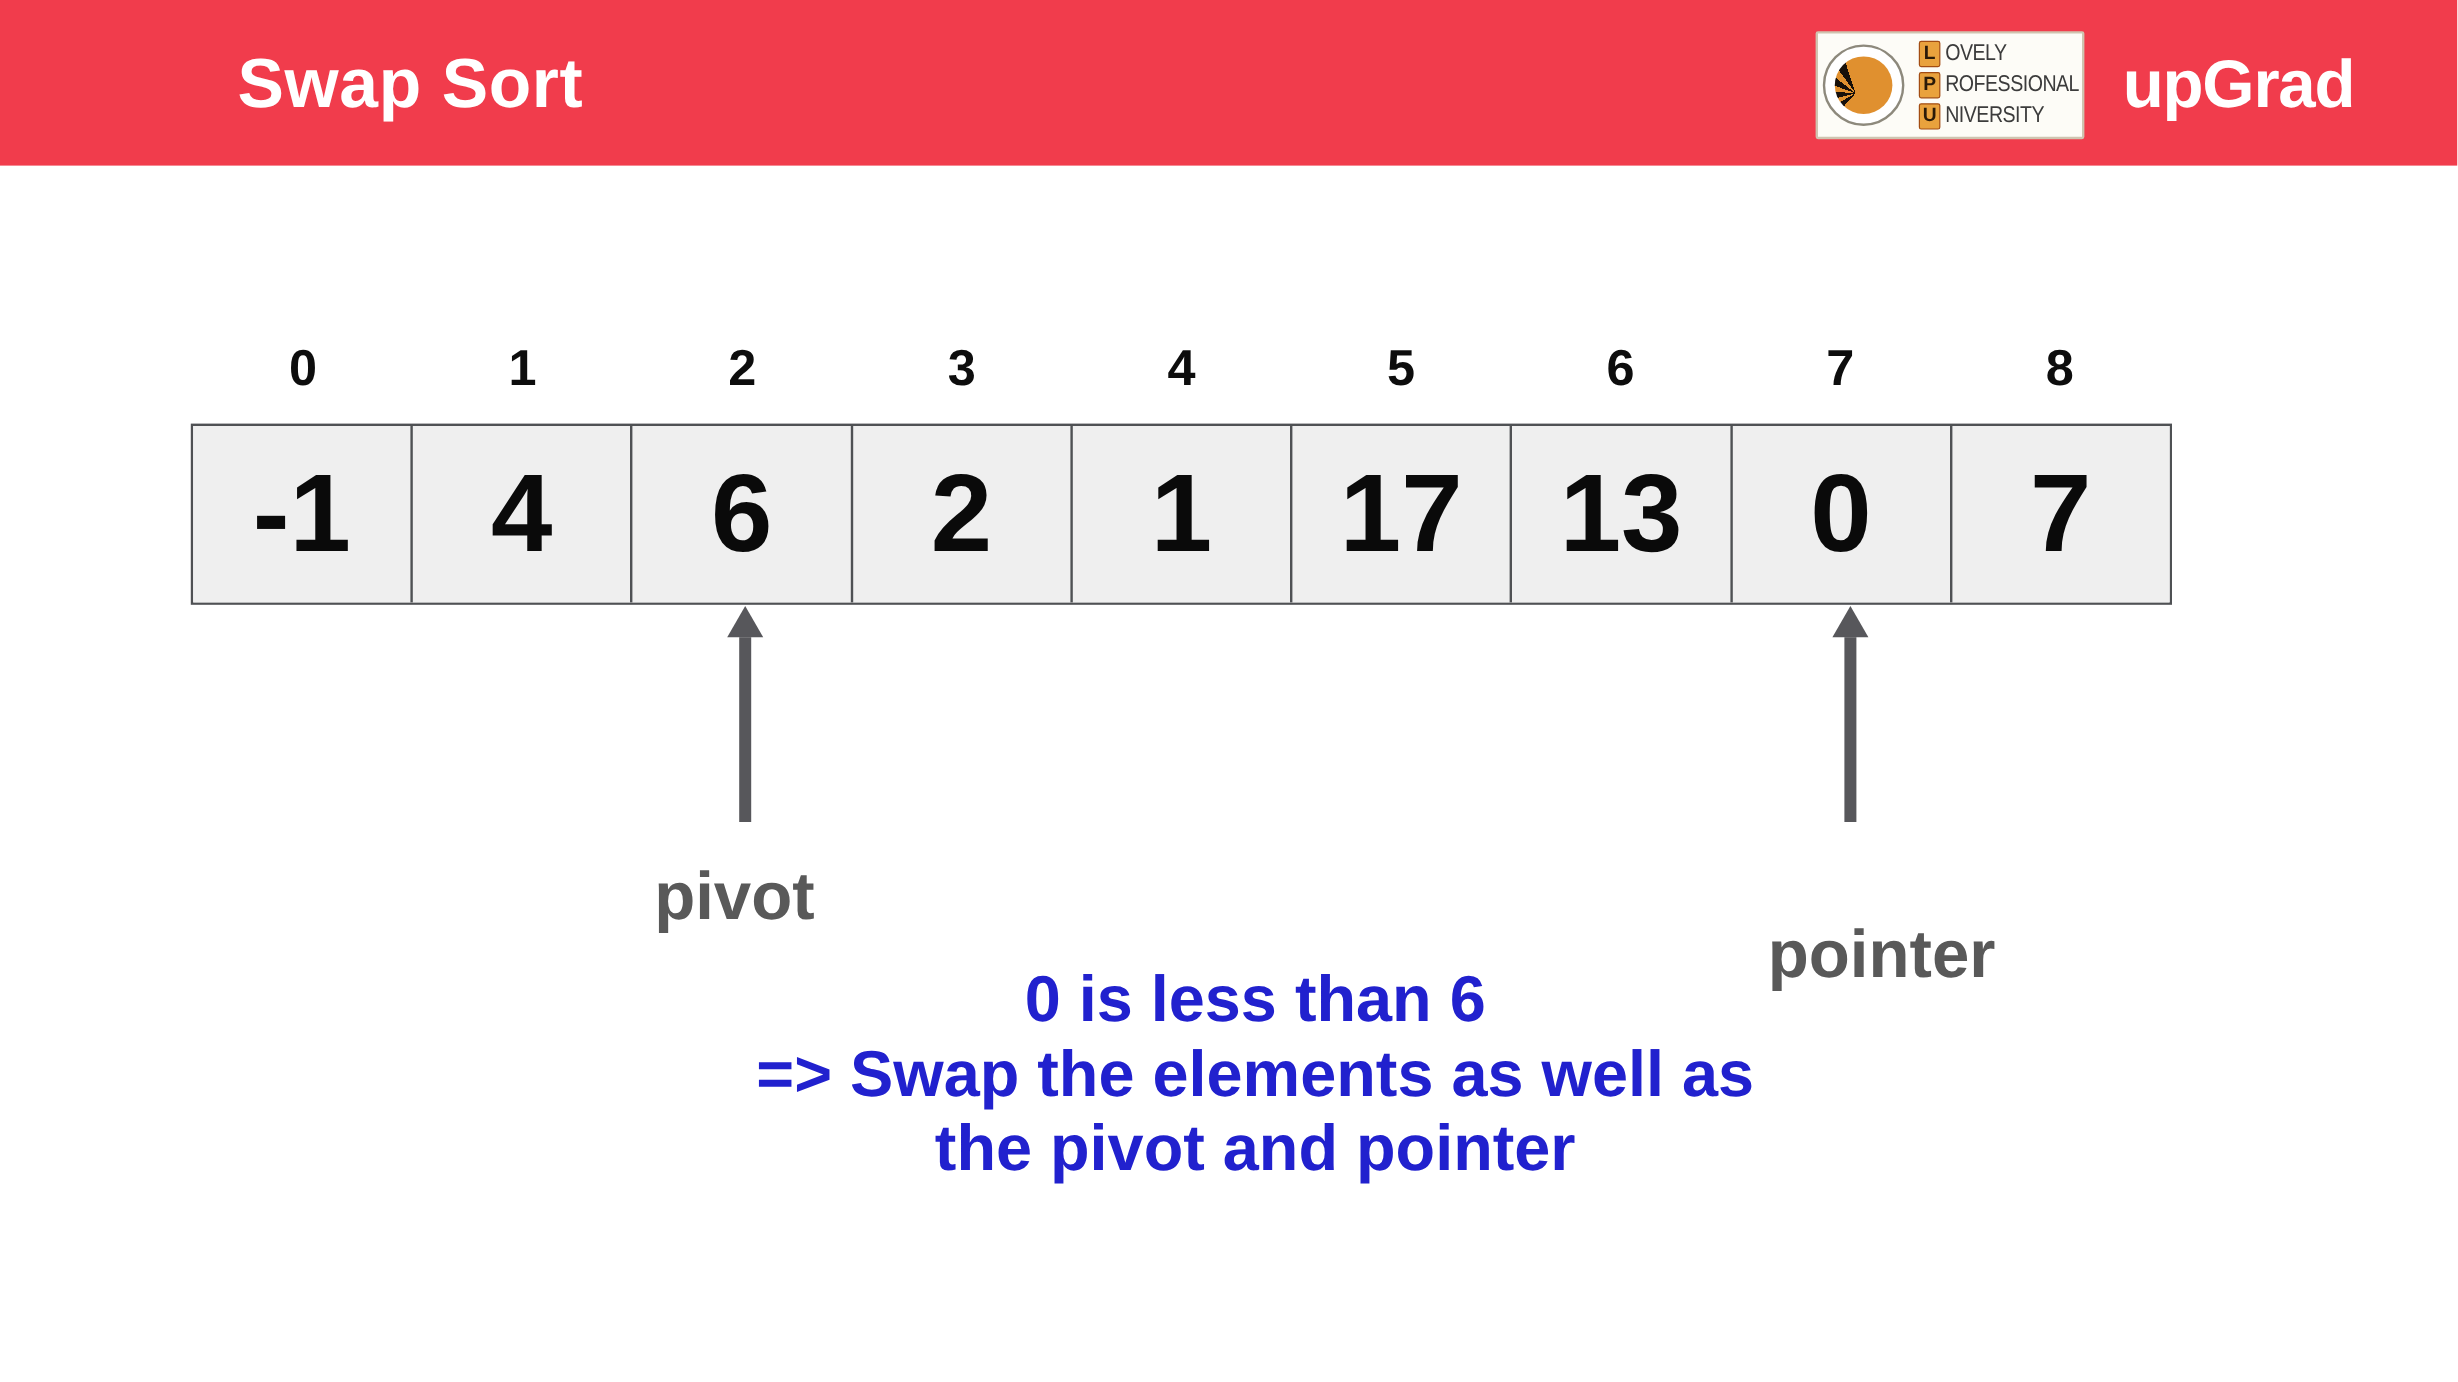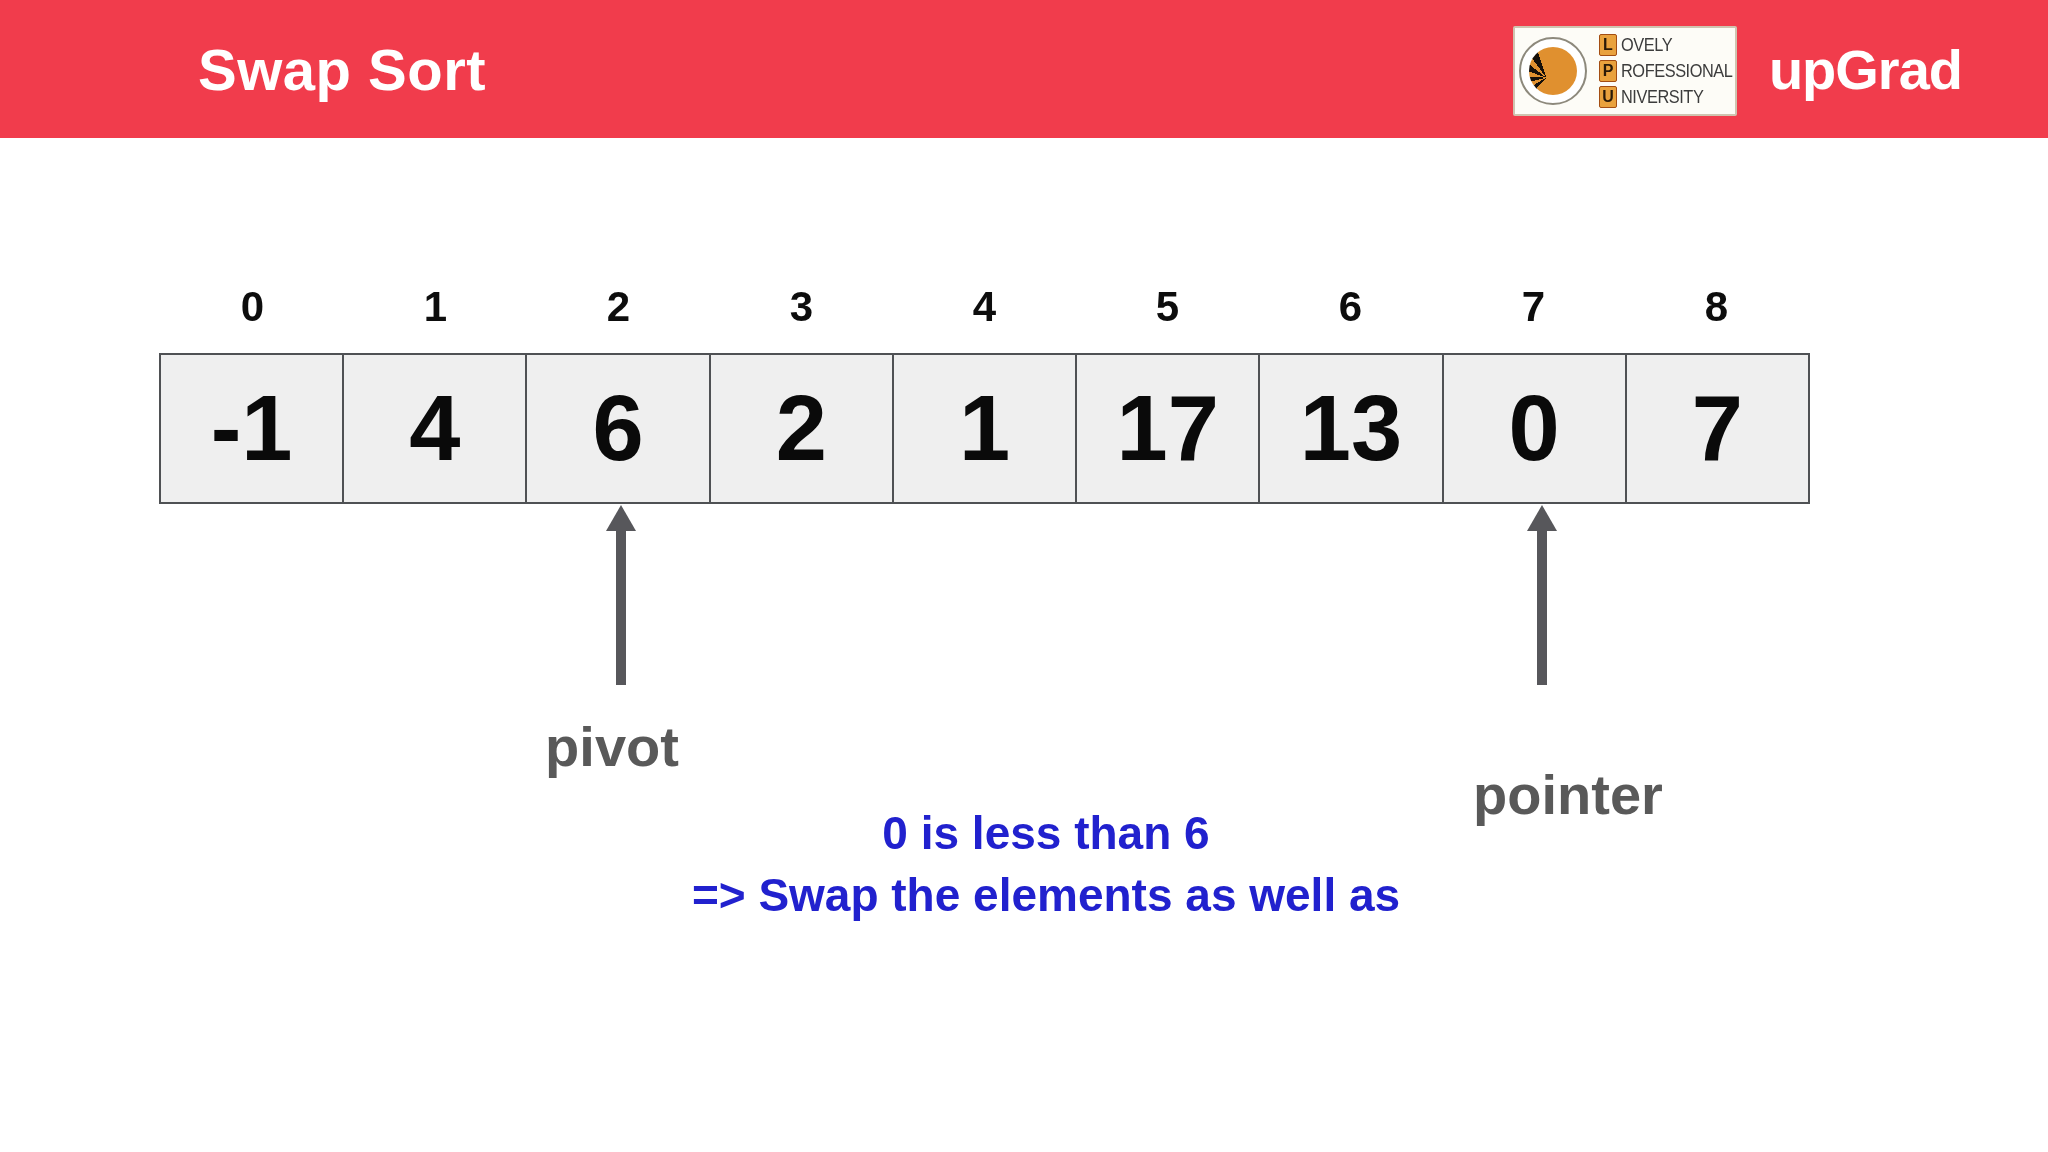--- a/index.html
+++ b/index.html
@@ -173,21 +173,21 @@
   }
   .marker-label-pivot { left: 612px; }
   .marker-label-pointer { left: 1568px; margin-top: 48px; }
 
   
   .note {
     position: absolute;
     left: 591px; top: 802px;
     width: 910px;
     text-align: center;
-    font-size: 46px;
+    font-size: 54px;
     font-weight: bold;
     line-height: 62px;
     color: #2121ce;
   }
 </style>
 </head>
 <body>
 
 <div class="slide">
 
@@ -263,15 +263,16 @@
 
   <div class="arrow arrow-pointer">
     <div class="arrow-head"></div>
     <div class="arrow-line"></div>
   </div>
   <div class="marker-label marker-label-pointer">pointer</div>
 
   <div class="note">
     <div>0 is less than 6</div>
     <div>=&gt; Swap the elements as well as</div>
+    <div>the pivot and pointer</div>
   </div>
 
 </div>
 
 </body></html>

